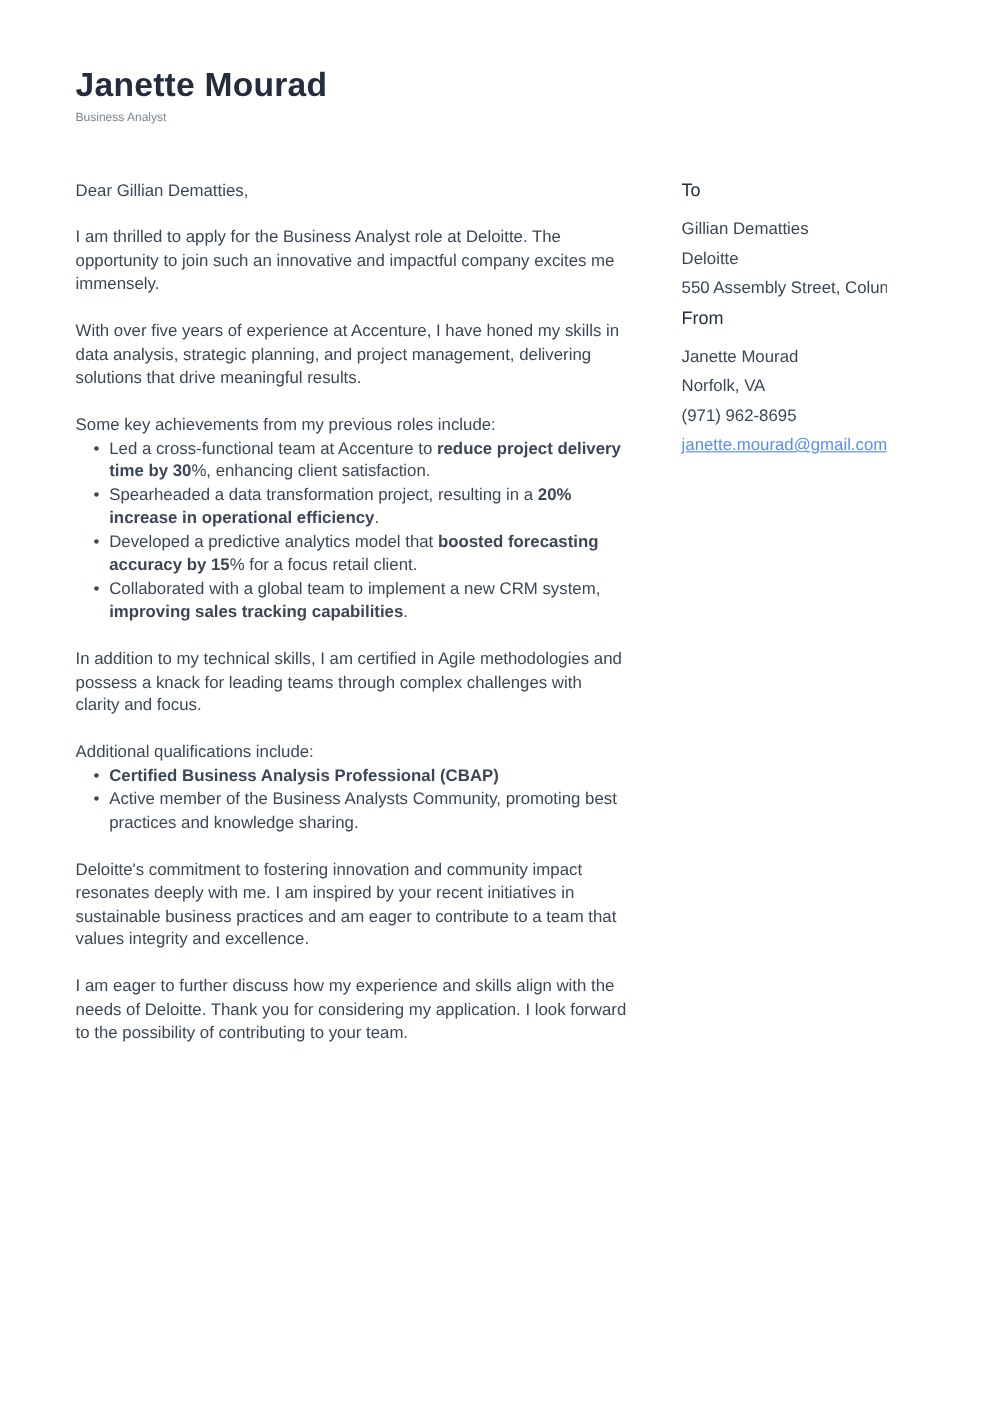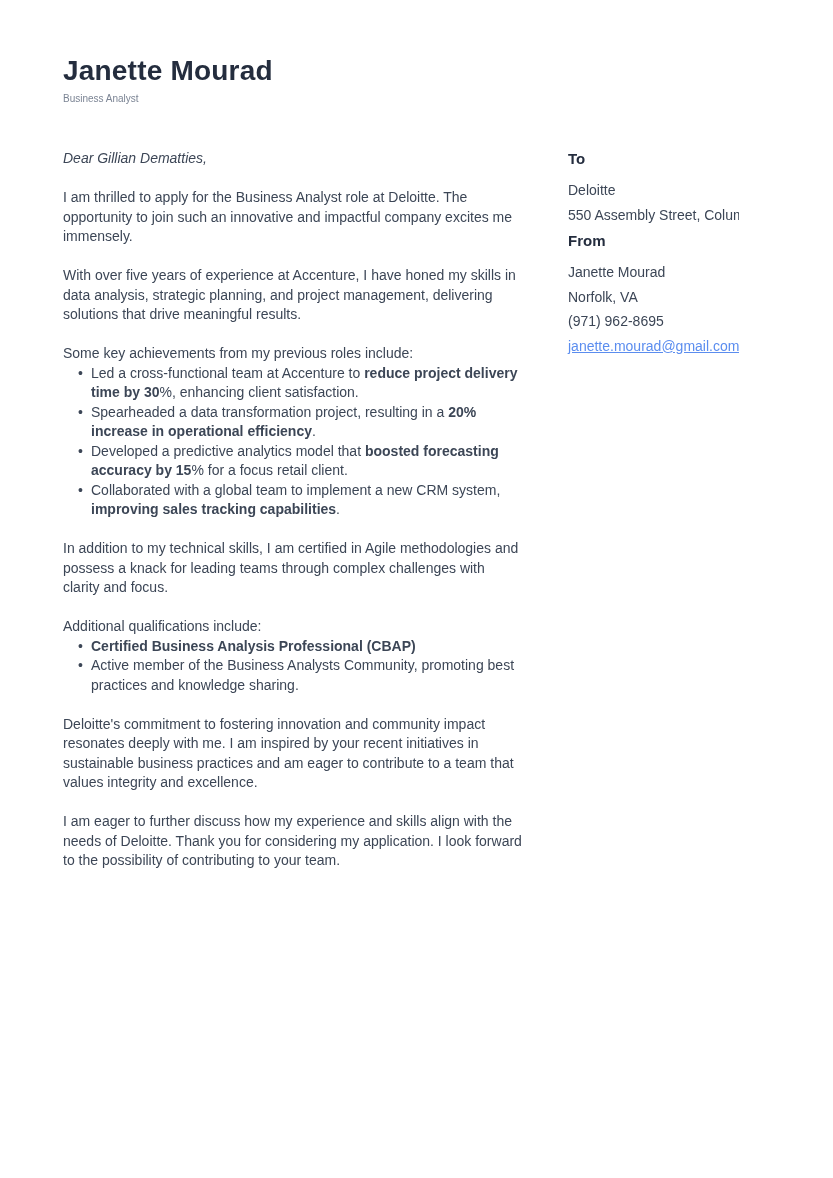--- a/index.html
+++ b/index.html
@@ -41,21 +41,21 @@
     align-items:flex-start;
   }
   .letter-body{
     width:460px;
     flex:0 0 460px;
     font-size:14px;
     line-height:19.5px;
     color:var(--body-text);
   }
   .letter-body > *{margin:19.5px 0 0 0;}
-  .letter-body > :first-child{margin-top:0;font-style:italic;}
+  .letter-body > :first-child{margin-top:0;}
   .letter-body p{padding:0;}
   .letter-body p + ul{margin-top:0;}
   .letter-body ul{
     list-style:none;
     padding:0 0 0 28px;
   }
   .letter-body li{
     position:relative;
     line-height:19.5px;
   }
@@ -75,21 +75,21 @@
     flex:1 1 auto;
     margin-left:45px;
     min-width:0;
     font-size:14px;
     color:var(--body-text);
   }
   .sidebar .section-heading{
     margin:0 0 9px 0;
     font-size:15px;
     line-height:20px;
-    font-weight:700;
+    font-weight:400;
     color:var(--heading);
   }
   .sidebar .from-section{margin-top:4px;}
   .contact-line{
     line-height:24.5px;
     white-space:nowrap;
   }
   .email-link{
     display:inline-block;
     line-height:24.5px;
@@ -128,20 +128,21 @@
           <li><span>Active member of the Business Analysts Community, promoting best practices and knowledge sharing.</span></li>
         </ul>
         <p><span>Deloitte's commitment to fostering innovation and community impact resonates deeply with me. I am inspired by your recent initiatives in sustainable business practices and am eager to contribute to a team that values integrity and excellence.</span></p>
         <p><span>I am eager to further discuss how my experience and skills align with the needs of Deloitte. Thank you for considering my application. I look forward to the possibility of contributing to your team.</span></p>
       </main>
 
     <aside class="sidebar">
 
       <section class="to-section">
         <h2 class="section-heading">To</h2>
+        <div class="contact-line">Gillian Dematties</div>
         <div class="contact-line">Deloitte</div>
         <div class="contact-line">550 Assembly Street, Columbia, SC</div>
       </section>
 
       <section class="from-section">
         <h2 class="section-heading">From</h2>
         <div class="contact-line">Janette Mourad</div>
         <div class="contact-line">Norfolk, VA</div>
         <div class="contact-line">(971) 962-8695</div>
         <a class="email-link">janette.mourad@gmail.com</a>

